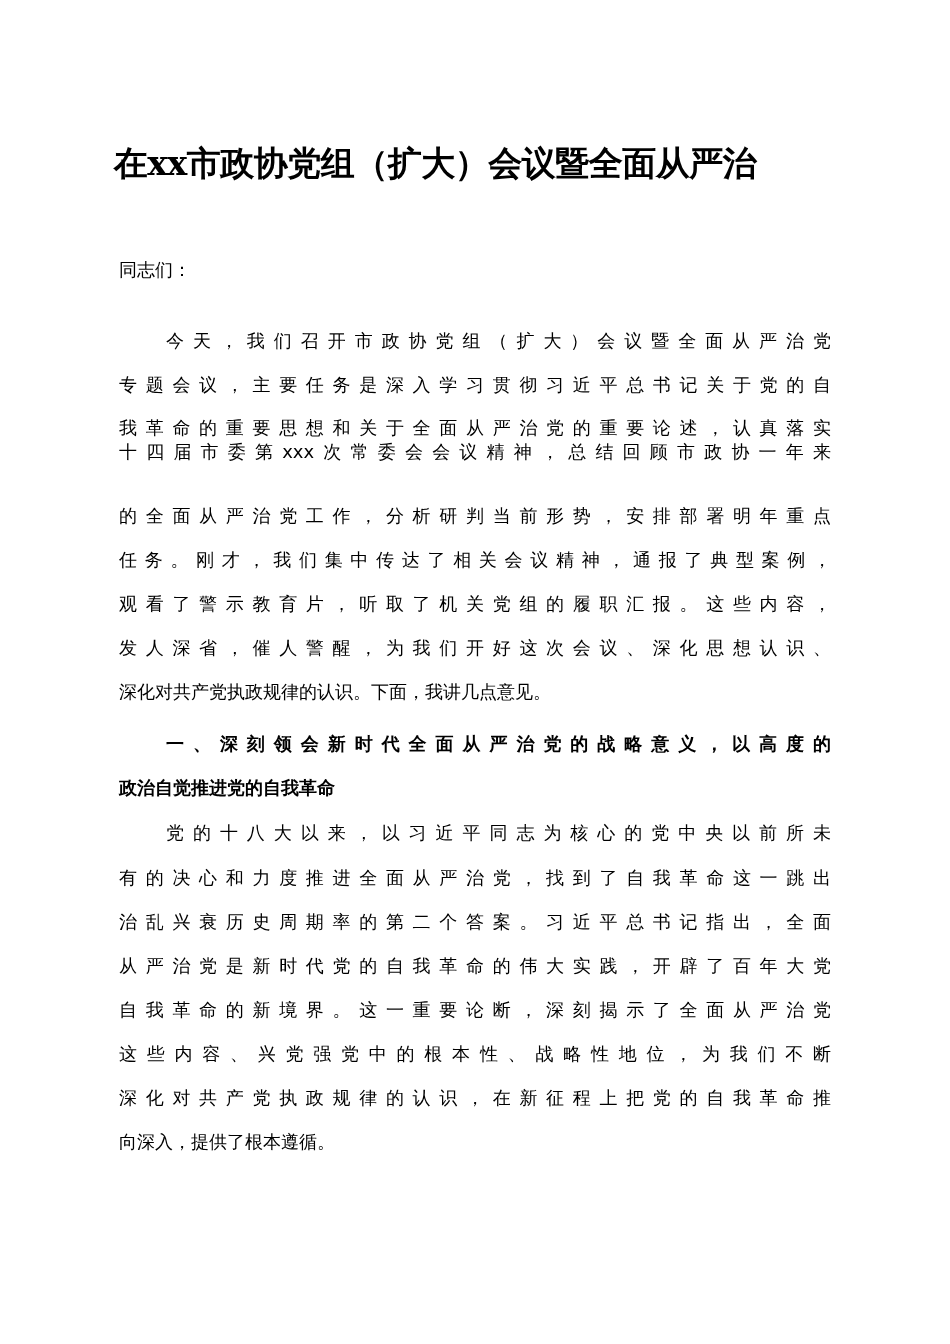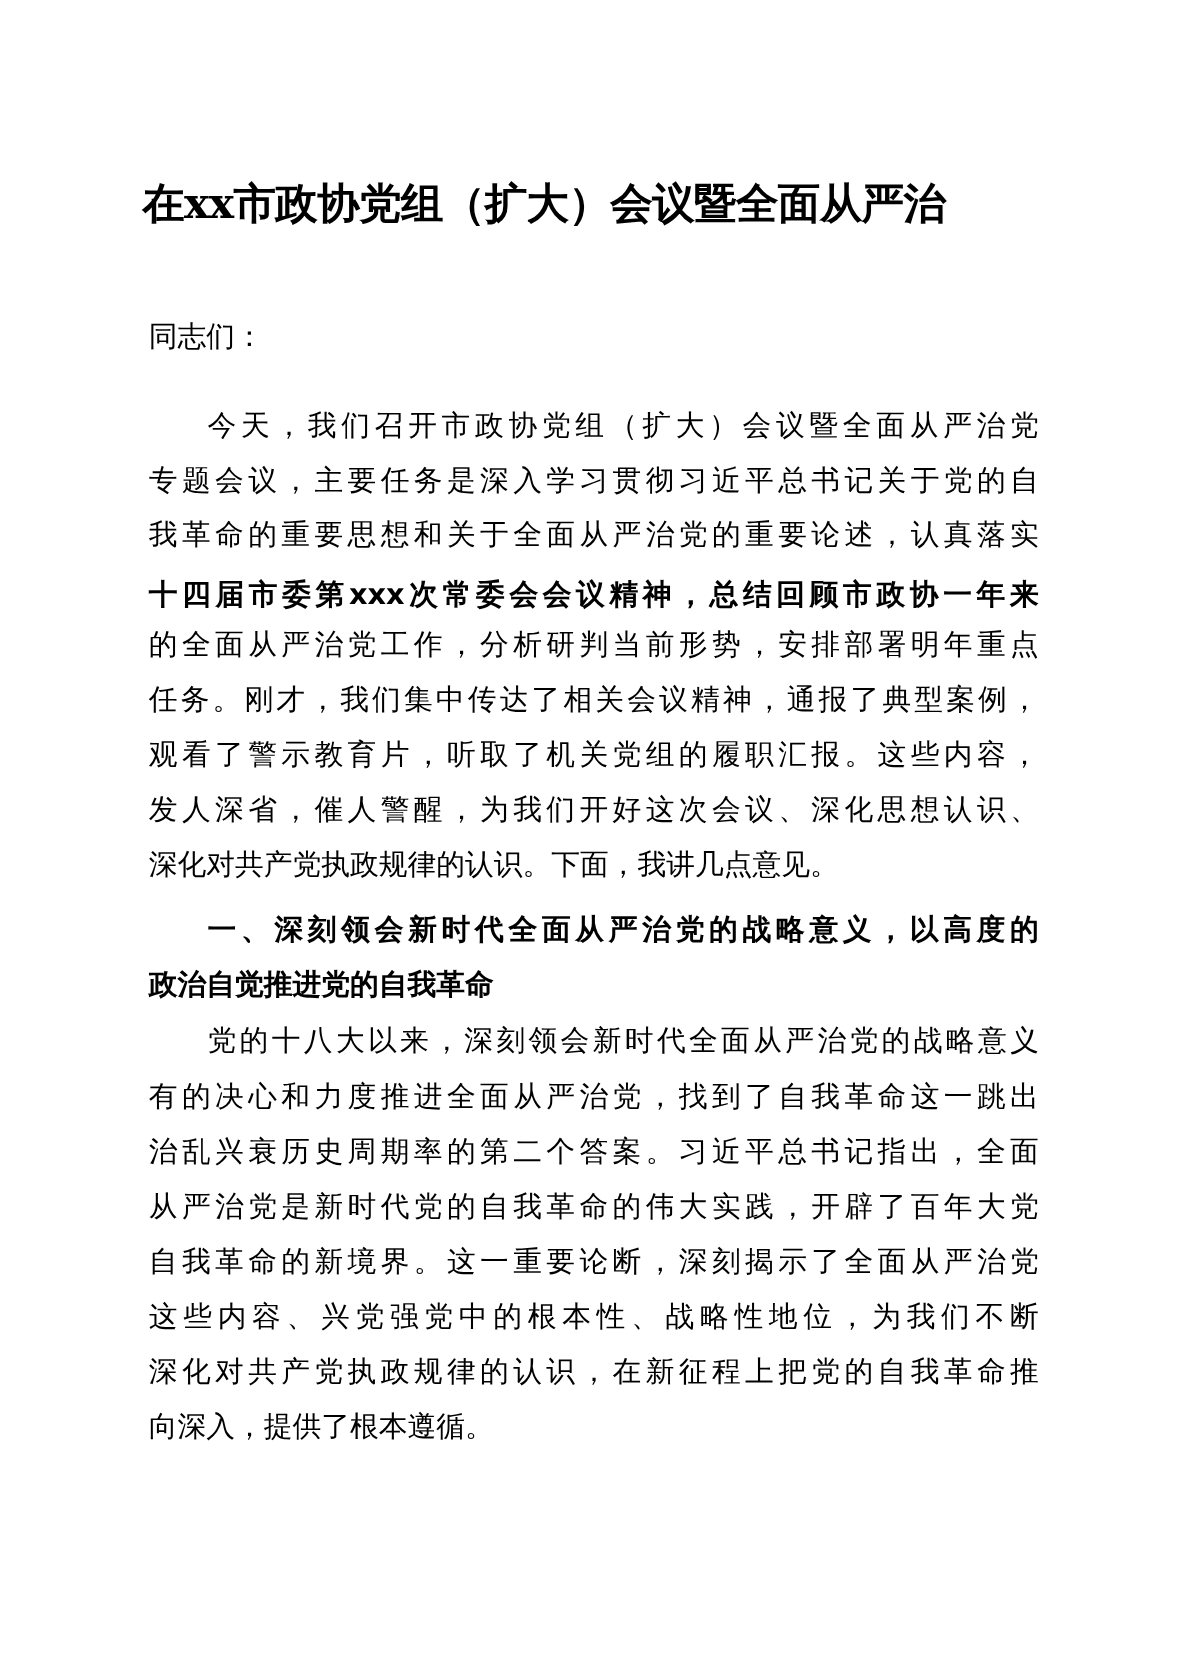--- a/index.html
+++ b/index.html
@@ -34,21 +34,21 @@
     }
     .title-line-1 { top: 138px; }
     .title-line-2 { top: 182px; }
 
     .line {
       position: absolute;
       left: 119px;
       width: 712px;
       height: 44px;
       font-family: "DejaVu Sans", "Liberation Sans", sans-serif;
-      font-size: 23px;
+      font-size: 18px;
       line-height: 44px;
       white-space: nowrap;
       text-align: justify;
       text-align-last: justify;
       letter-spacing: 0;
     }
     .line.indent { left: 166px; width: 665px; }
     .line.last { text-align-last: left; }
     .line.heading { font-weight: bold; }
     .line.salutation { text-align-last: left; }
@@ -59,35 +59,35 @@
 <div class="page">
 
   <div class="title title-line-1">在xx市政协党组（扩大）会议暨全面从严治</div>
 
   <div class="line salutation" style="top:248px;">同志们：</div>
 
   <div>
     <div class="line indent" style="top:319px;">今天，我们召开市政协党组（扩大）会议暨全面从严治党</div>
     <div class="line" style="top:363px;">专题会议，主要任务是深入学习贯彻习近平总书记关于党的自</div>
     <div class="line" style="top:406px;">我革命的重要思想和关于全面从严治党的重要论述，认真落实</div>
-    <div class="line" style="top:454px;font-weight:bold;">十四届市委第xxx次常委会会议精神，总结回顾市政协一年来</div>
+    <div class="line" style="top:430px;">十四届市委第xxx次常委会会议精神，总结回顾市政协一年来</div>
     <div class="line" style="top:494px;">的全面从严治党工作，分析研判当前形势，安排部署明年重点</div>
     <div class="line" style="top:538px;">任务。刚才，我们集中传达了相关会议精神，通报了典型案例，</div>
     <div class="line" style="top:582px;">观看了警示教育片，听取了机关党组的履职汇报。这些内容，</div>
     <div class="line" style="top:626px;">发人深省，催人警醒，为我们开好这次会议、深化思想认识、</div>
     <div class="line last" style="top:670px;">深化对共产党执政规律的认识。下面，我讲几点意见。</div>
   </div>
 
   <div>
     <div class="line indent heading" style="top:722px;">一、深刻领会新时代全面从严治党的战略意义，以高度的</div>
     <div class="line heading last" style="top:766px;">政治自觉推进党的自我革命</div>
   </div>
 
   <div>
-    <div class="line indent" style="top:811px;">党的十八大以来，深刻领会新时代全面从严治党的战略意义</div>
+    <div class="line indent" style="top:811px;">党的十八大以来，以习近平同志为核心的党中央以前所未</div>
     <div class="line" style="top:856px;">有的决心和力度推进全面从严治党，找到了自我革命这一跳出</div>
     <div class="line" style="top:900px;">治乱兴衰历史周期率的第二个答案。习近平总书记指出，全面</div>
     <div class="line" style="top:944px;">从严治党是新时代党的自我革命的伟大实践，开辟了百年大党</div>
     <div class="line" style="top:988px;">自我革命的新境界。这一重要论断，深刻揭示了全面从严治党</div>
     <div class="line" style="top:1032px;">这些内容、兴党强党中的根本性、战略性地位，为我们不断</div>
     <div class="line" style="top:1076px;">深化对共产党执政规律的认识，在新征程上把党的自我革命推</div>
     <div class="line last" style="top:1120px;">向深入，提供了根本遵循。</div>
   </div>
 
 </div>

